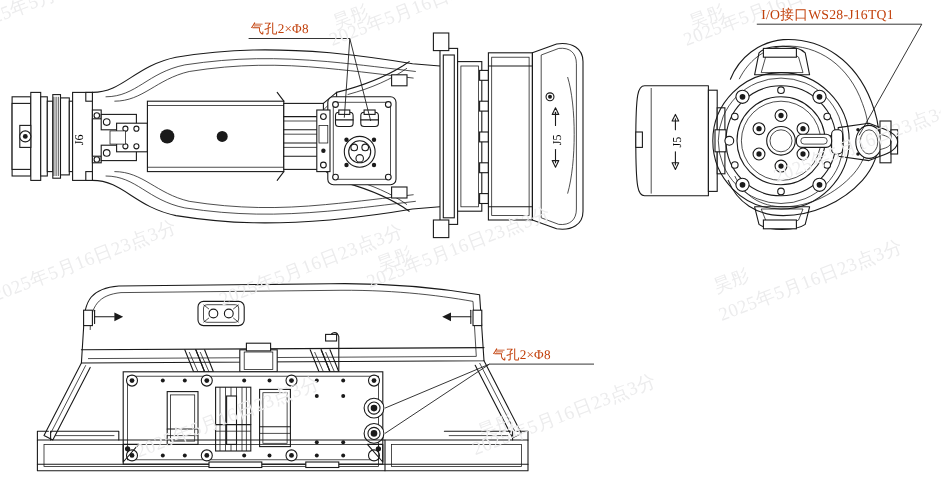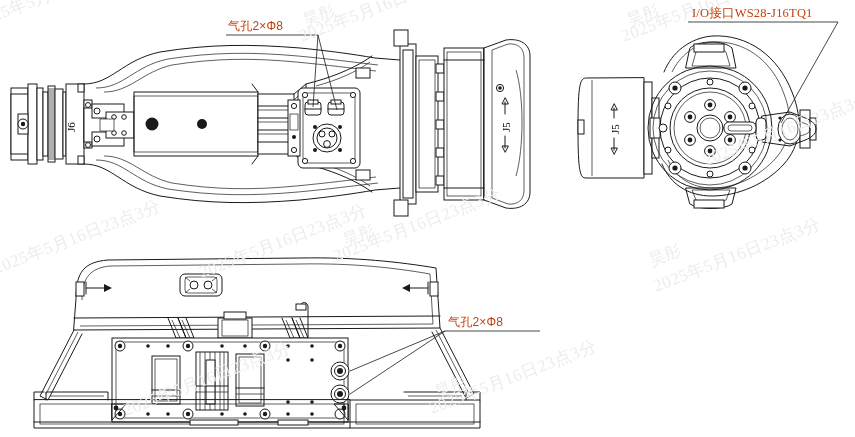--- a/index.html
+++ b/index.html
@@ -5,21 +5,21 @@
   html,body{margin:0;padding:0;background:#ffffff;}
   body{width:855px;height:437px;overflow:hidden;font-family:"Liberation Serif",serif;}
   #root{position:relative;width:855px;height:437px;background:#fff;}
   svg.draw{position:absolute;left:0;top:0;width:855px;height:437px;}
   .wm{position:absolute;color:#ececed;font-family:"Liberation Serif",serif;
       font-size:17px;white-space:nowrap;transform-origin:left top;
       transform:rotate(-21deg);pointer-events:none;user-select:none;letter-spacing:.5px;}
   .wm.nm{font-size:16px;}
   .lbl{position:absolute;font-family:"Liberation Serif",serif;font-size:12.5px;
        color:#c2410c;white-space:nowrap;letter-spacing:.2px;}
-  .lbl.cn{font-family:Liberation Sans, sans-serif;font-size:12px;}
+  .lbl.cn{font-family:Liberation Serif, serif;font-size:12px;}
   .axis{font-family:"Liberation Serif",serif;font-size:11px;fill:#000;}
 </style>
 </head>
 <body>
 
 <div id="root">
 
   <svg class="draw" viewBox="0 0 855 437">
     <defs>
       <style>

